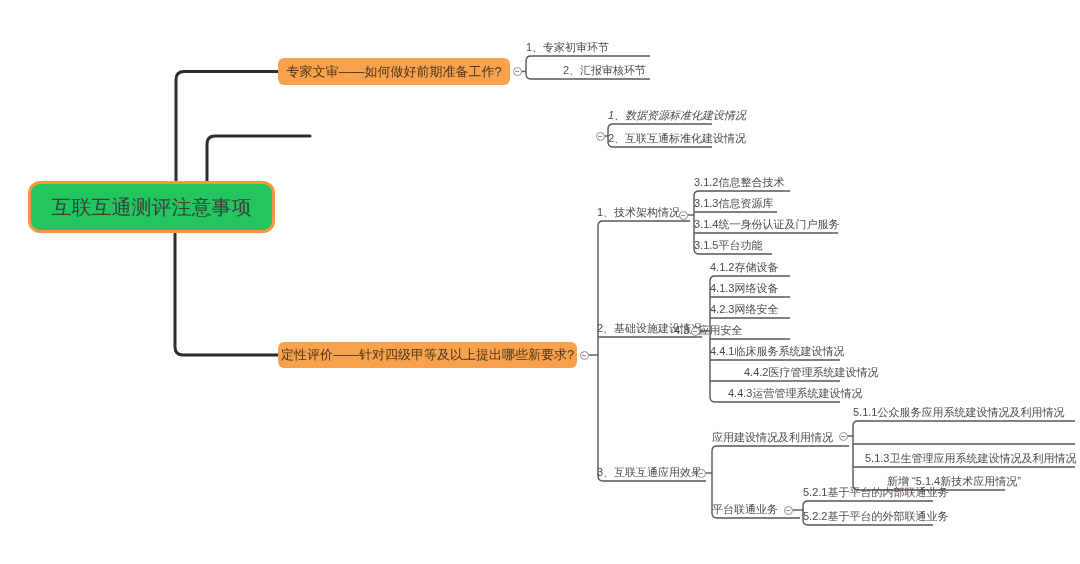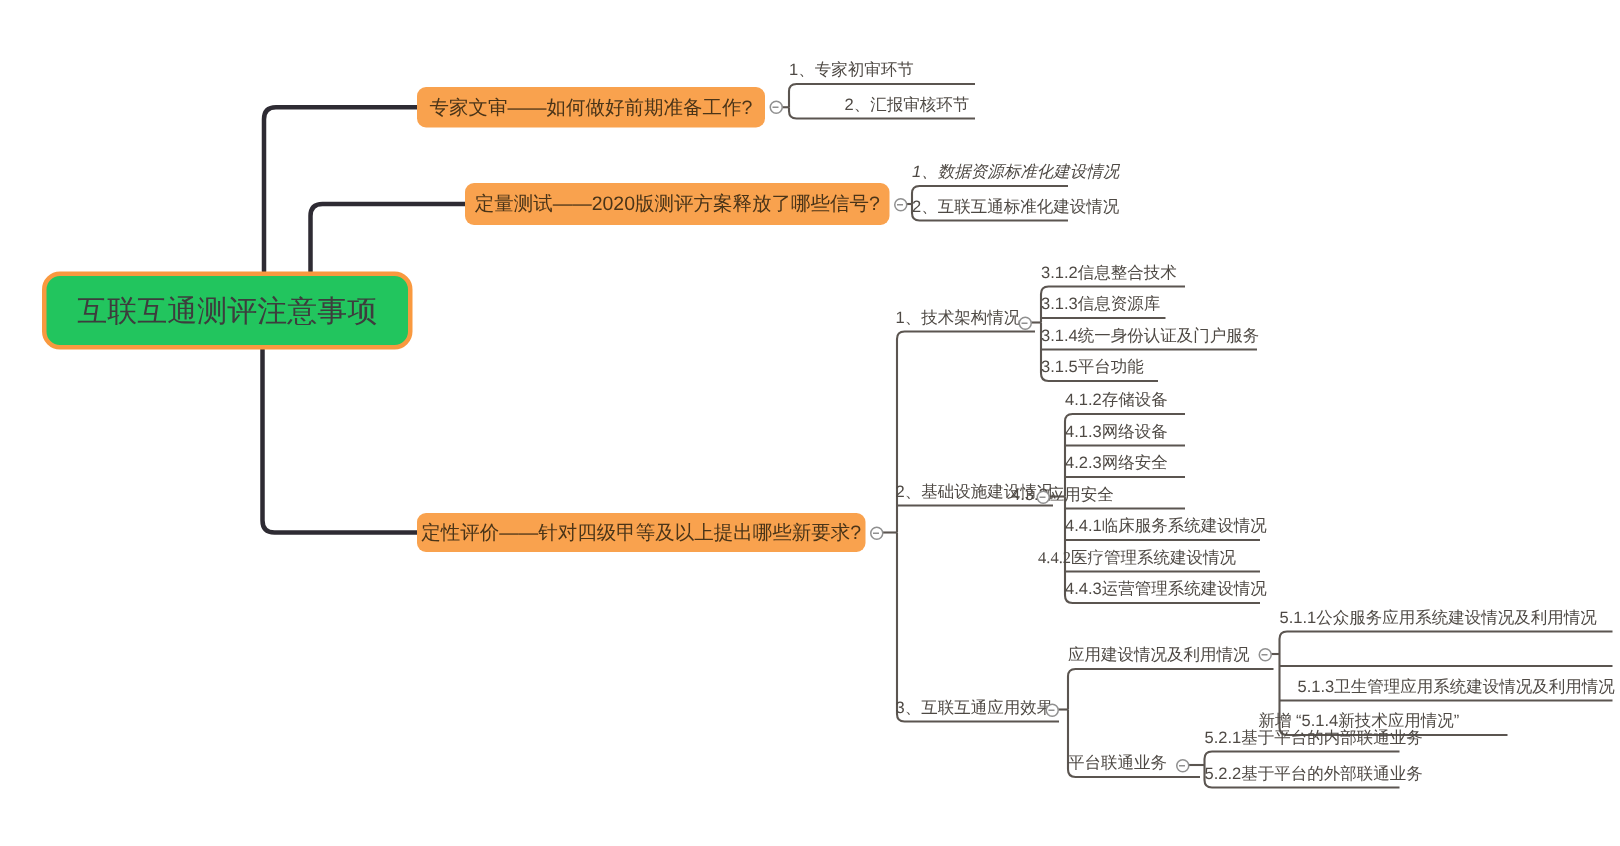--- a/index.html
+++ b/index.html
@@ -86,21 +86,20 @@
 
       <path d="M 792.5 510 H 803"></path>
       <path d="M 803 510 V 506 Q 803 501 808 501 H 933"></path>
       <path d="M 803 510 V 520 Q 803 525 808 525 H 933"></path>
     </g>
   </svg>
 
   <div class="root-node">互联互通测评注意事项</div>
 
   <div class="branch" style="left:278px;top:58px;width:232px;height:27px;">专家文审——如何做好前期准备工作?</div>
-  <div class="branch" style="left:310px;top:122px;width:283px;height:28px;">定量测试——2020版测评方案释放了哪些信号?</div>
   <div class="branch" style="left:278px;top:342px;width:299px;height:26px;">定性评价——针对四级甲等及以上提出哪些新要求?</div>
 
   <div class="ln" style="left:526px;top:39px;width:124px;">1、专家初审环节</div>
   <div class="ln" style="left:526px;top:62px;width:124px;padding-left:37px;">2、汇报审核环节</div>
 
   <div class="ln" style="left:608px;top:107px;width:104px;font-style:italic;">1、数据资源标准化建设情况</div>
   <div class="ln" style="left:608px;top:130px;width:104px;">2、互联互通标准化建设情况</div>
 
   <div class="ln" style="left:597px;top:204px;width:80px;">1、技术架构情况</div>
   <div class="ln" style="left:597px;top:320px;width:92px;">2、基础设施建设情况</div>
@@ -109,29 +108,29 @@
   <div class="ln" style="left:694px;top:174px;width:96px;">3.1.2信息整合技术</div>
   <div class="ln" style="left:694px;top:195px;width:83px;">3.1.3信息资源库</div>
   <div class="ln" style="left:694px;top:216px;width:144px;">3.1.4统一身份认证及门户服务</div>
   <div class="ln" style="left:694px;top:237px;width:78px;">3.1.5平台功能</div>
 
   <div class="ln" style="left:710px;top:259px;width:80px;">4.1.2存储设备</div>
   <div class="ln" style="left:710px;top:280px;width:80px;">4.1.3网络设备</div>
   <div class="ln" style="left:710px;top:301px;width:80px;">4.2.3网络安全</div>
   <div class="ln" style="left:674px;top:322px;width:80px;">4.3.2应用安全</div>
   <div class="ln" style="left:710px;top:343px;width:130px;">4.4.1临床服务系统建设情况</div>
-  <div class="ln" style="left:692px;top:364px;width:130px;font-family:Liberation Serif, serif;">4.4.2医疗管理系统建设情况</div>
-  <div class="ln" style="left:710px;top:385px;width:130px;">4.4.3运营管理系统建设情况</div>
+  <div class="ln" style="left:744px;top:364px;width:130px;">4.4.2医疗管理系统建设情况</div>
+  <div class="ln" style="left:710px;top:385px;width:130px;padding-left:18px;">4.4.3运营管理系统建设情况</div>
 
   <div class="ln" style="left:712px;top:429px;width:125px;">应用建设情况及利用情况</div>
   <div class="ln" style="left:712px;top:501px;width:70px;">平台联通业务</div>
 
   <div class="ln" style="left:853px;top:404px;width:222px;">5.1.1公众服务应用系统建设情况及利用情况</div>
   <div class="ln" style="left:853px;top:450px;width:222px;padding-left:12px;">5.1.3卫生管理应用系统建设情况及利用情况</div>
-  <div class="ln" style="left:828px;top:473px;width:152px;padding-left:11px;">新增 “5.1.4新技术应用情况”</div>
+  <div class="ln" style="left:876px;top:473px;width:152px;padding-left:11px;">新增 “5.1.4新技术应用情况”</div>
 
   <div class="ln" style="left:803px;top:484px;width:130px;">5.2.1基于平台的内部联通业务</div>
   <div class="ln" style="left:803px;top:508px;width:130px;">5.2.2基于平台的外部联通业务</div>
 
   <div class="cbtn" style="left:512.5px;top:67px;"></div>
   <div class="cbtn" style="left:595.5px;top:131.5px;"></div>
   <div class="cbtn" style="left:579.5px;top:350.5px;"></div>
   <div class="cbtn" style="left:678.5px;top:210.5px;"></div>
   <div class="cbtn" style="left:690.5px;top:326.5px;"></div>
   <div class="cbtn" style="left:696.5px;top:468.5px;"></div>

